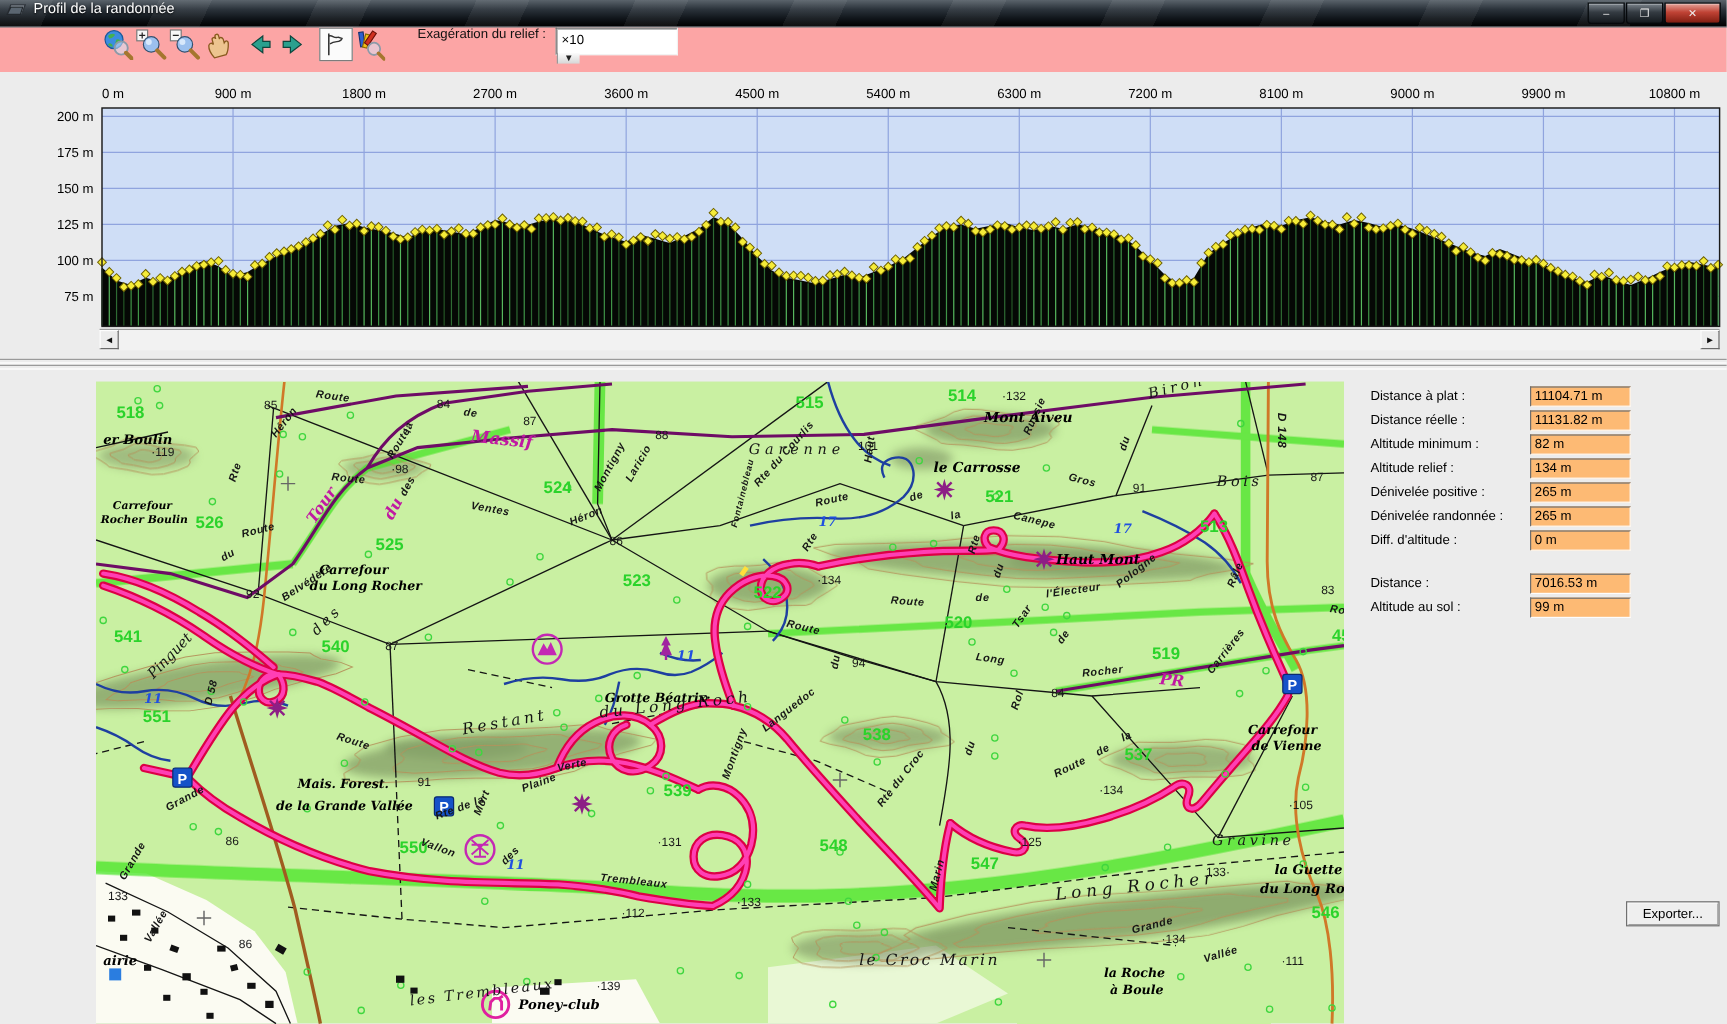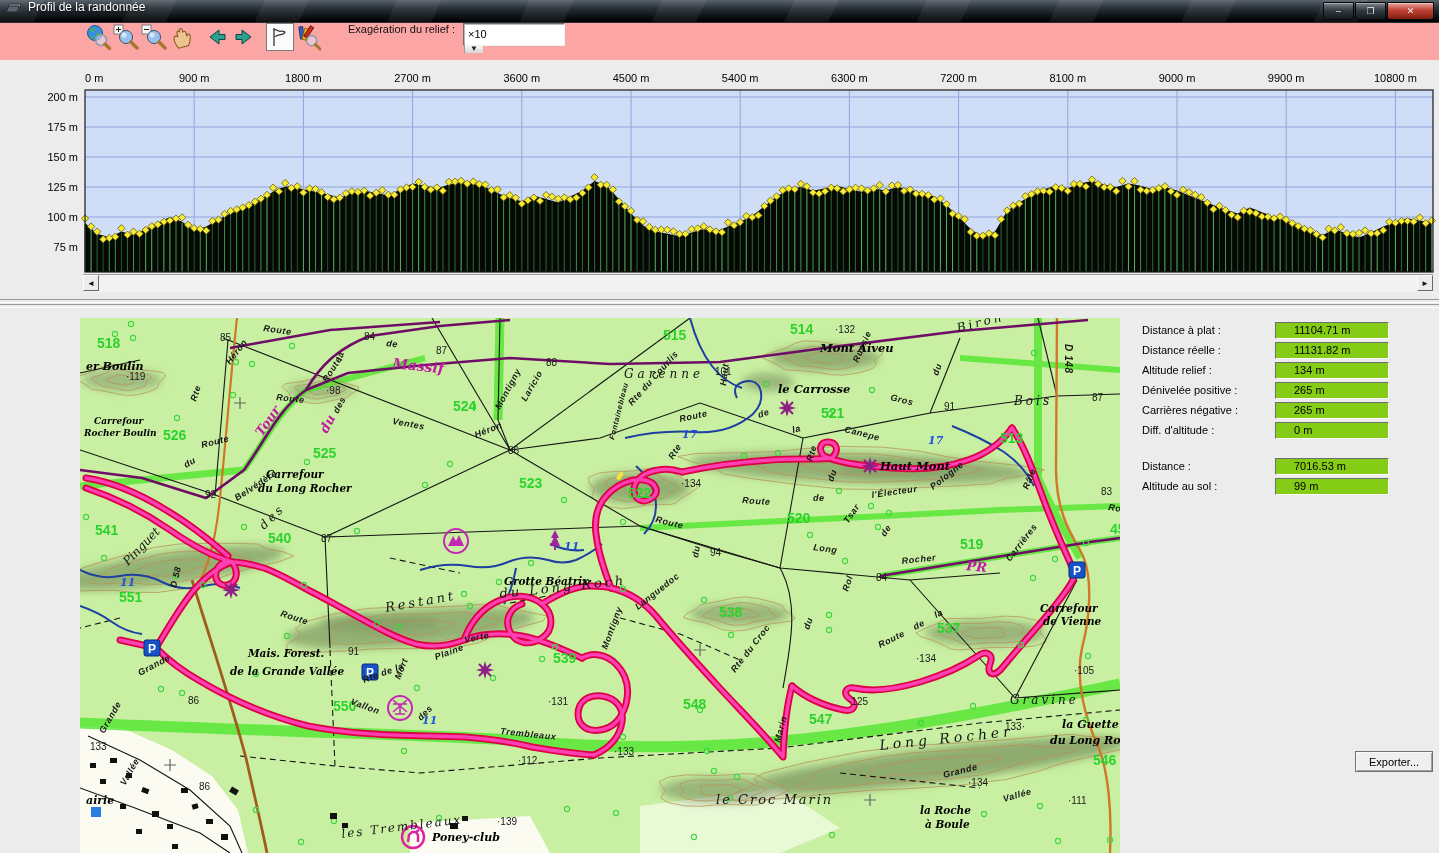--- a/index.html
+++ b/index.html
@@ -38,21 +38,21 @@
   text.sp{fill:#191919;font:10px "Liberation Sans",sans-serif;}
   text.rd{fill:#161616;font:italic bold 9px "Liberation Sans",sans-serif;letter-spacing:.6px;}
   text.pl{fill:#141414;font:italic 12px "DejaVu Serif",serif;}
   text.plb{fill:#000;font:italic bold 10.5px "DejaVu Serif",serif;}
   text.mg{fill:#c019a2;font:italic bold 13px "DejaVu Serif",serif;}
   text.bl{fill:#2050e0;font:italic bold 11px "DejaVu Serif",serif;}
   
   #stats{position:absolute;left:1130px;top:320px;width:302px;}
   .srow{display:flex;align-items:center;height:20px;}
   .slabel{width:133px;font-size:11px;color:#000;margin-left:12px;}
-  .sfield{width:76px;height:15px;font-size:11px;line-height:15px;padding:0 18px;background:#84cc16;
+  .sfield{width:76px;height:15px;font-size:11px;line-height:15px;padding:0 3px;background:#fdba74;
           border:1px solid;border-color:#6e6e6e #fdfdfd #fdfdfd #6e6e6e;color:#000;}
   .gap{margin-top:16px;}
   .btncol{position:absolute;left:1355px;top:751px;display:flex;gap:11px;}
   .pbtn{width:78px;height:21px;font-size:11px;color:#000;background:#efefef;border:1px solid #707070;
         box-shadow:inset 1px 1px 0 #fbfbfb, inset -1px -1px 0 #9f9f9f;font-family:"Liberation Sans",sans-serif;}
 </style>
 </head>
 <body>
 
 <div class="titlebar">
@@ -1146,29 +1146,33 @@
 <div id="stats">
     <div class="srow">
       <div class="slabel">Distance à plat :</div>
       <div class="sfield">11104.71 m</div>
     </div>
     <div class="srow">
       <div class="slabel">Distance réelle :</div>
       <div class="sfield">11131.82 m</div>
     </div>
     <div class="srow">
+      <div class="slabel">Altitude minimum :</div>
+      <div class="sfield">82 m</div>
+    </div>
+    <div class="srow">
       <div class="slabel">Altitude relief :</div>
       <div class="sfield">134 m</div>
     </div>
     <div class="srow">
       <div class="slabel">Dénivelée positive :</div>
       <div class="sfield">265 m</div>
     </div>
     <div class="srow">
-      <div class="slabel">Carrières négative :</div>
+      <div class="slabel">Dénivelée randonnée :</div>
       <div class="sfield">265 m</div>
     </div>
     <div class="srow">
       <div class="slabel">Diff. d'altitude :</div>
       <div class="sfield">0 m</div>
     </div>
     <div class="srow gap">
       <div class="slabel">Distance :</div>
       <div class="sfield">7016.53 m</div>
     </div>

